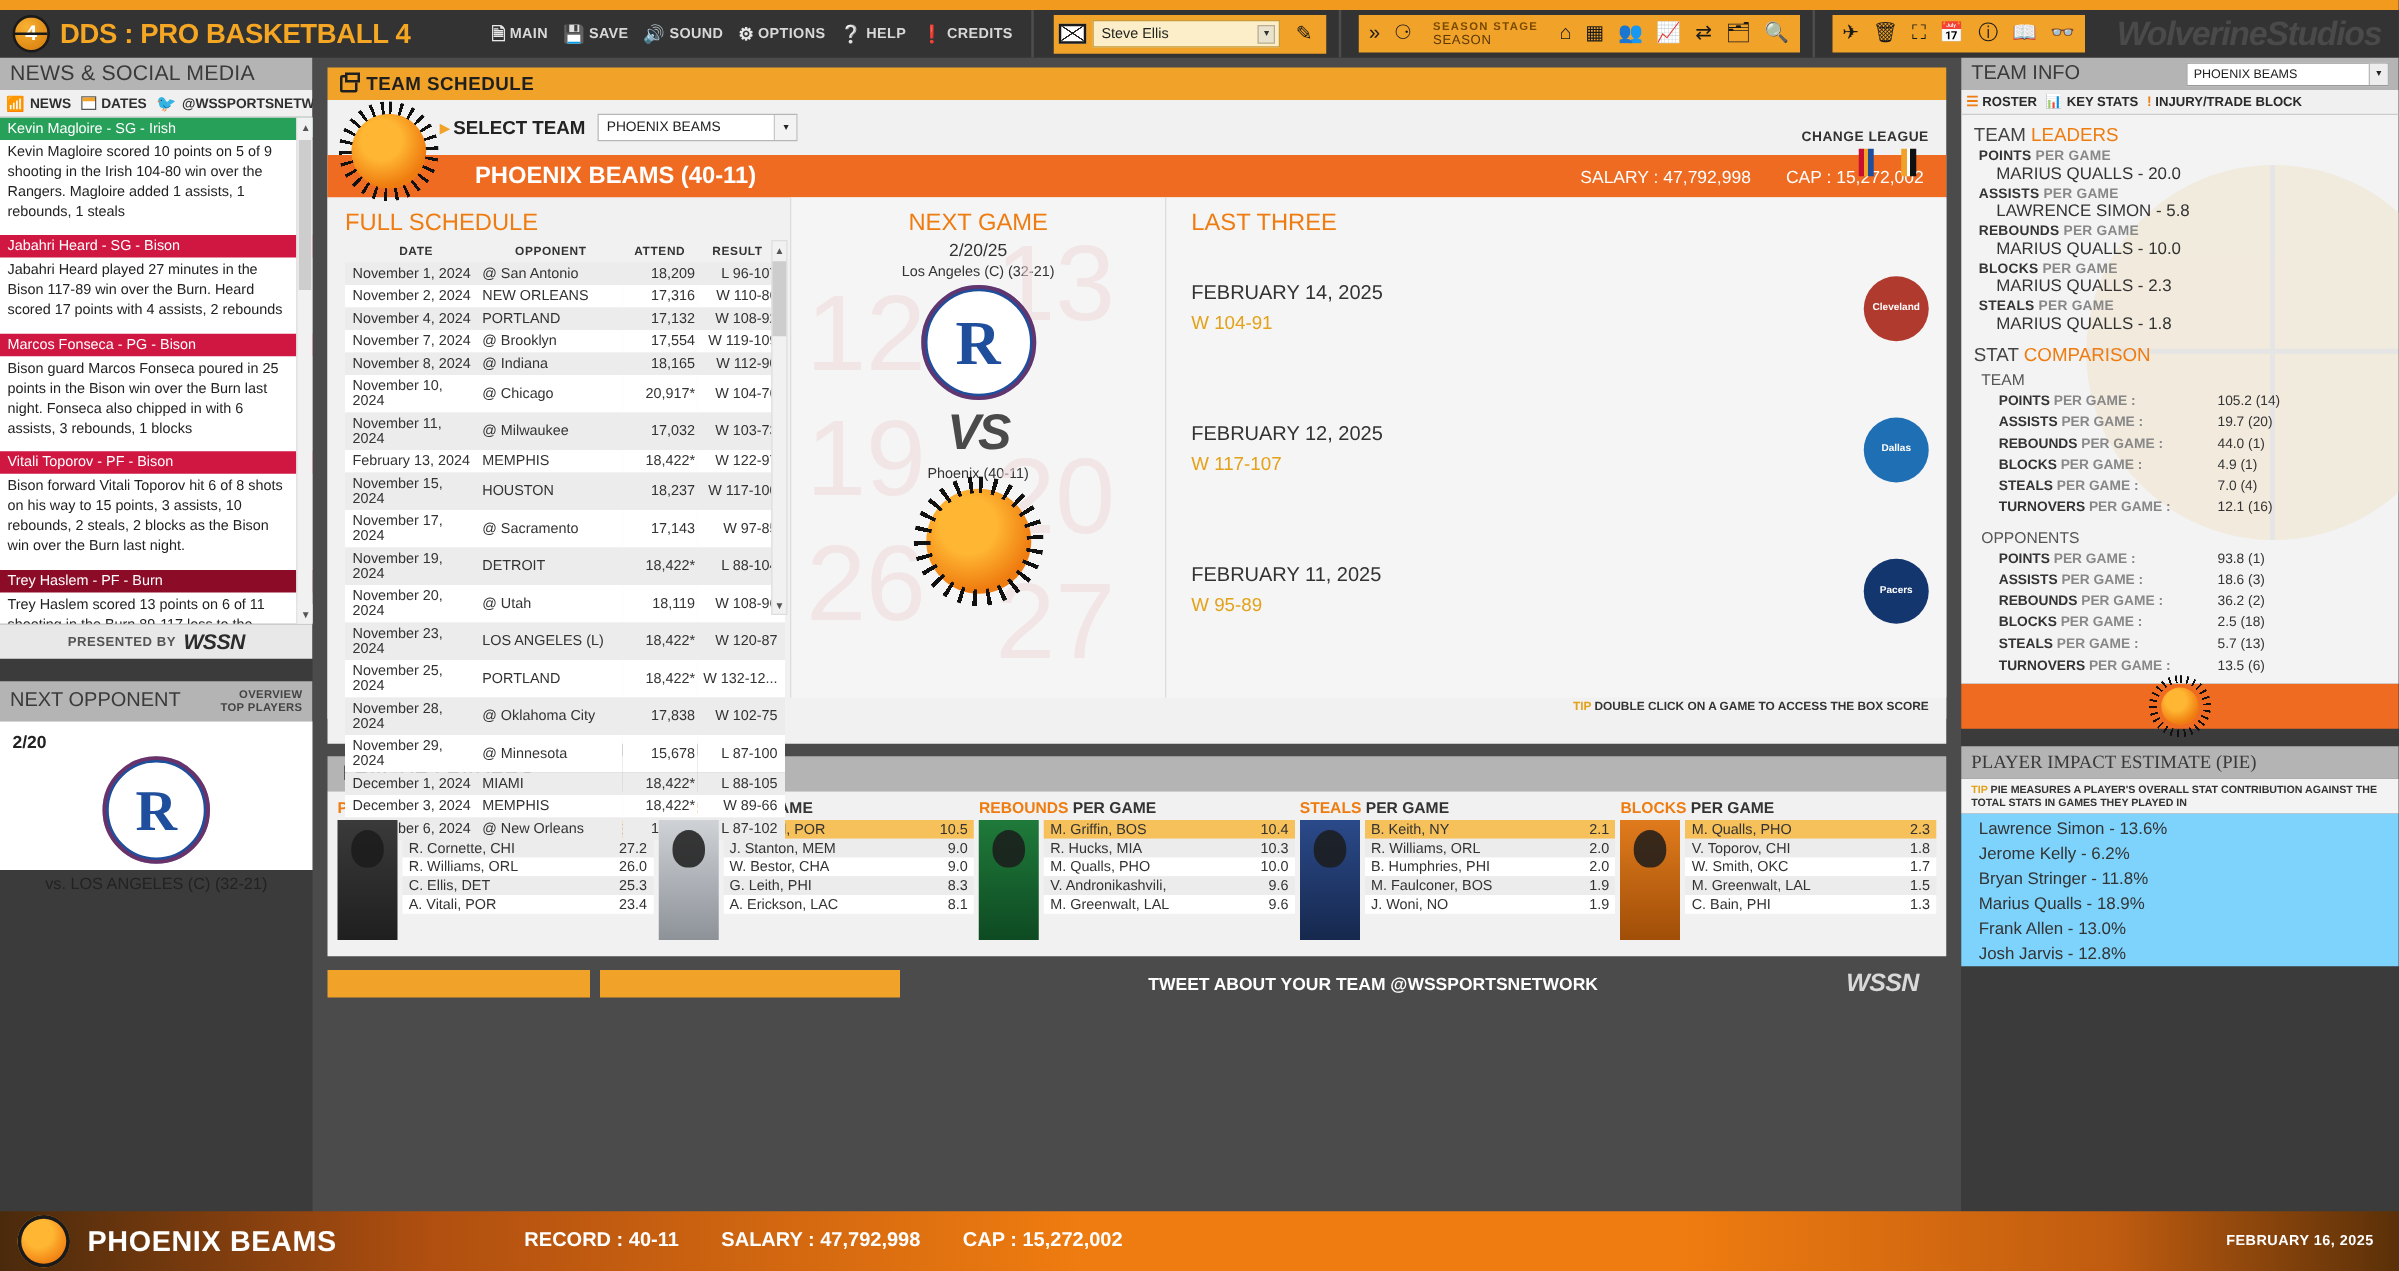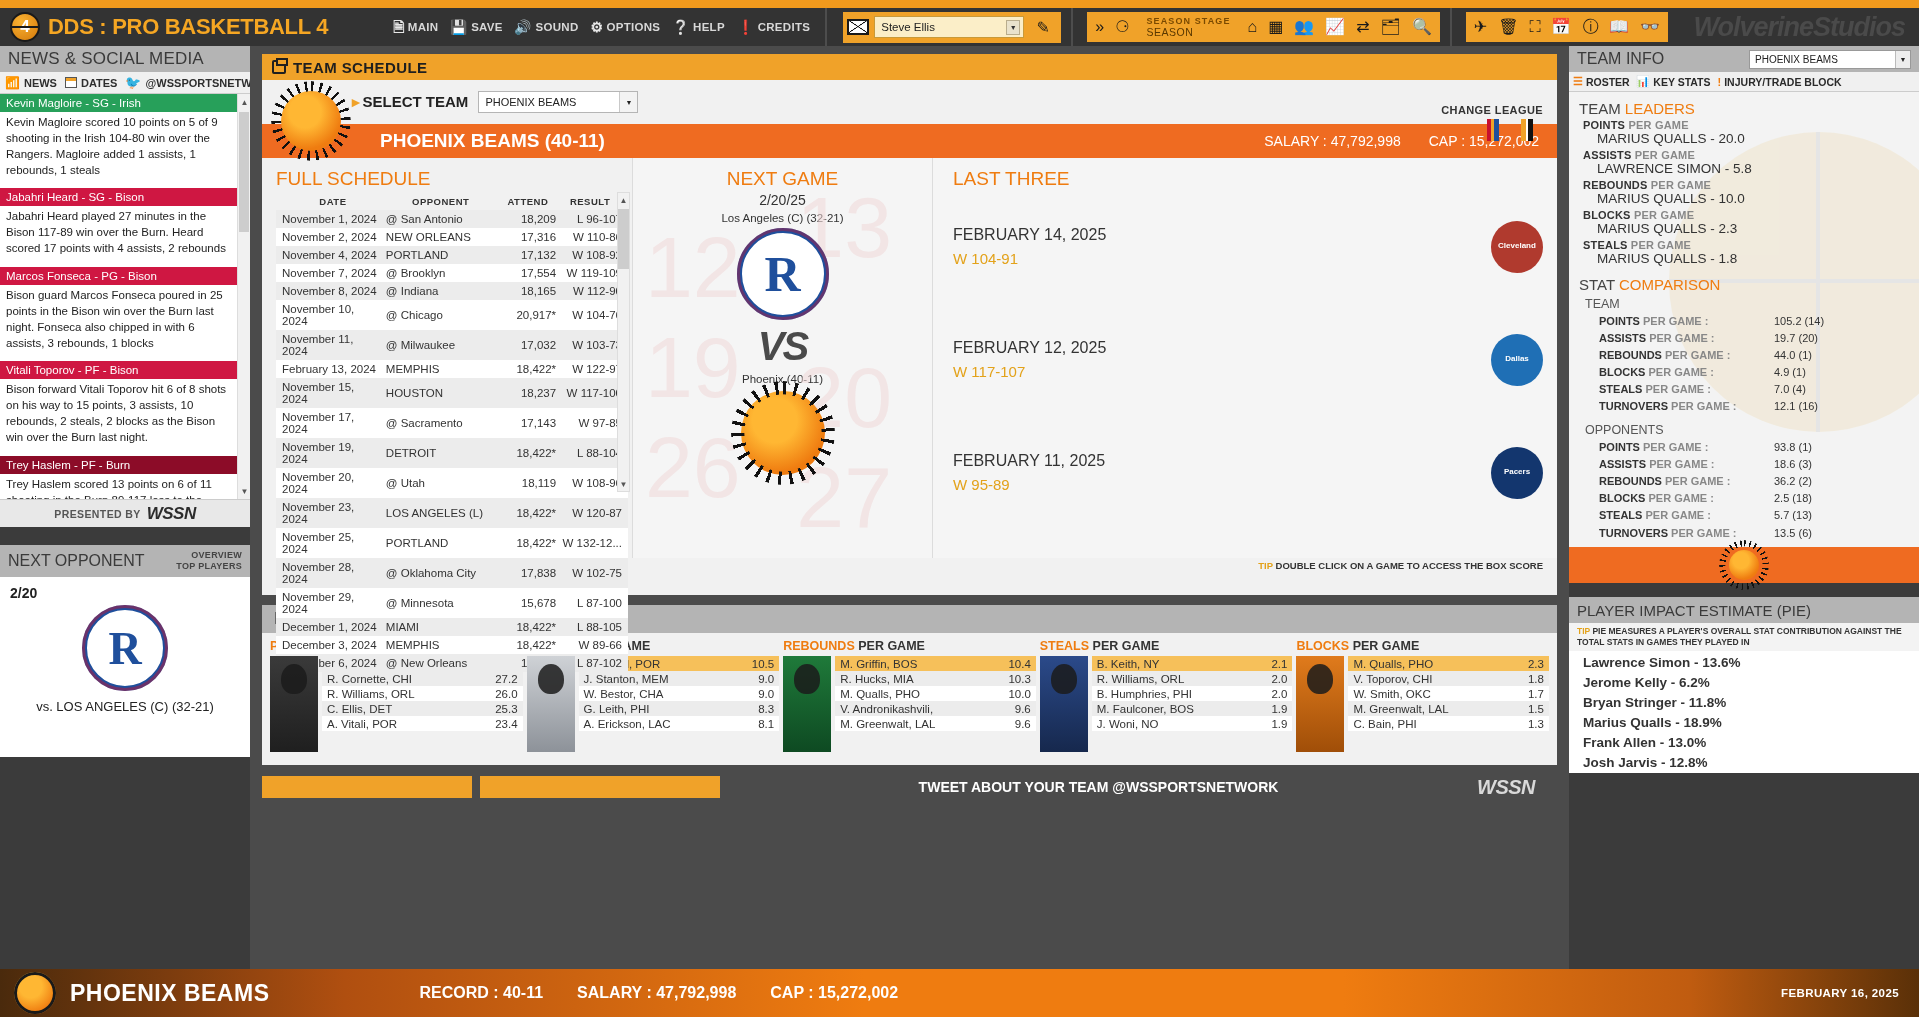--- a/index.html
+++ b/index.html
@@ -76,21 +76,21 @@
   .presented{ background:#e8e8e8;height:28px;display:flex;align-items:center;justify-content:center;gap:6px;
     border-top:1px solid #ccc;}
   .presented .lbl{font-size:10.5px;font-weight:bold;color:#555;letter-spacing:0.4px;}
   .wssn-logo{ font-size:17px;font-weight:bold;font-style:italic;color:#2c2c2c;letter-spacing:-0.5px;}
 
   
   .nextopp-hdr{ background:#b4b4b4;height:32px;display:flex;align-items:center;padding:0 8px;justify-content:space-between;}
   .nextopp-hdr .ttl{font-size:16px;color:#3a3a3a;}
   .nextopp-links{display:flex;flex-direction:column;align-items:flex-end;line-height:1.25;}
   .nextopp-links span{font-size:9px;font-weight:bold;color:#444;letter-spacing:0.3px;}
-  .nextopp-body{ background:#fff;height:180px;padding:8px 10px;position:relative;}
+  .nextopp-body{ background:#fff;height:119px;padding:8px 10px;position:relative;}
   .nextopp-date{font-size:14px;font-weight:bold;color:#222;}
   .opp-logo{ margin:4px auto 0;width:86px;height:86px;border-radius:50%;
      background:#fff;border:5px solid #1f4f9c;display:flex;align-items:center;justify-content:center;
      font-size:46px;font-weight:bold;color:#1f4f9c;font-family:"Liberation Serif",serif;position:relative;}
   .opp-logo:after{content:"";position:absolute;inset:-5px;border-radius:50%;border:3px solid #c8102e;opacity:0.45;}
   .nextopp-vs{ text-align:center;font-size:13px;color:#222;margin-top:8px;}
 
   
   .sched-hdr{ background:#f0a229;height:26px;display:flex;align-items:center;gap:7px;padding:0 10px;
      margin:8px 12px 0 12px;}
@@ -214,25 +214,25 @@
   .blk-ttl b{color:#ef7c10;font-weight:normal;}
   .lead-lbl{ font-size:11px;font-weight:bold;color:#333;letter-spacing:0.2px;margin-left:4px;position:relative;z-index:2;}
   .lead-lbl span{color:#888;}
   .lead-val{ font-size:13.5px;color:#333;margin:0 0 3px 18px;position:relative;z-index:2;}
   .sc-sub{font-size:12.5px;color:#555;margin:4px 0 2px 6px;position:relative;z-index:2;}
   .sc-row{display:flex;justify-content:flex-start;font-size:11px;margin-left:20px;position:relative;z-index:2;line-height:1.55;}
   .sc-row .k{font-weight:bold;color:#333;width:175px;}
   .sc-row .k span{color:#888;}
   .sc-row .v{color:#333;}
   .ti-footer{height:36px;background:#ef6b21;display:flex;align-items:center;justify-content:center;}
-  .pie-hdr{ background:#b4b4b4;height:26px;display:flex;align-items:center;padding:0 8px;}
+  .pie-hdr{ background:#b4b4b4;height:26px;display:flex;align-items:center;padding:0 8px;font-family:Liberation Serif, serif;}
   .pie-hdr .ttl{font-size:15px;color:#3a3a3a;}
   .pie-tip{ background:#f3f3f3;padding:3px 8px;font-size:8.5px;font-weight:bold;color:#333;line-height:1.3;}
   .pie-tip .tip{color:#e3a21a;}
-  .pie-list{ background:#ffffff;padding:2px 8px 6px 14px;height:122px;font-weight:bold;}
+  .pie-list{ background:#7dd3fc;padding:2px 8px 6px 14px;height:122px;}
   .pie-item{ font-size:13.5px;color:#333;line-height:1.48;}
 
   
   .tweet-bar{ background:#4b4b4b;height:32px;margin:6px 12px 0 12px;display:flex;align-items:center;}
   .tweet-fill1{width:210px;height:22px;background:#f0a229;}
   .tweet-fill2{width:240px;height:22px;background:#f0a229;margin-left:8px;}
   .tweet-txt{flex:1;text-align:center;font-size:14px;font-weight:bold;color:#fff;}
   .tweet-wssn{font-size:20px;font-weight:bold;font-style:italic;color:#d9d9d9;margin-right:22px;letter-spacing:-0.5px;}
 
   .footer{ position:absolute;left:0;bottom:0;width:1919px;height:48px;

